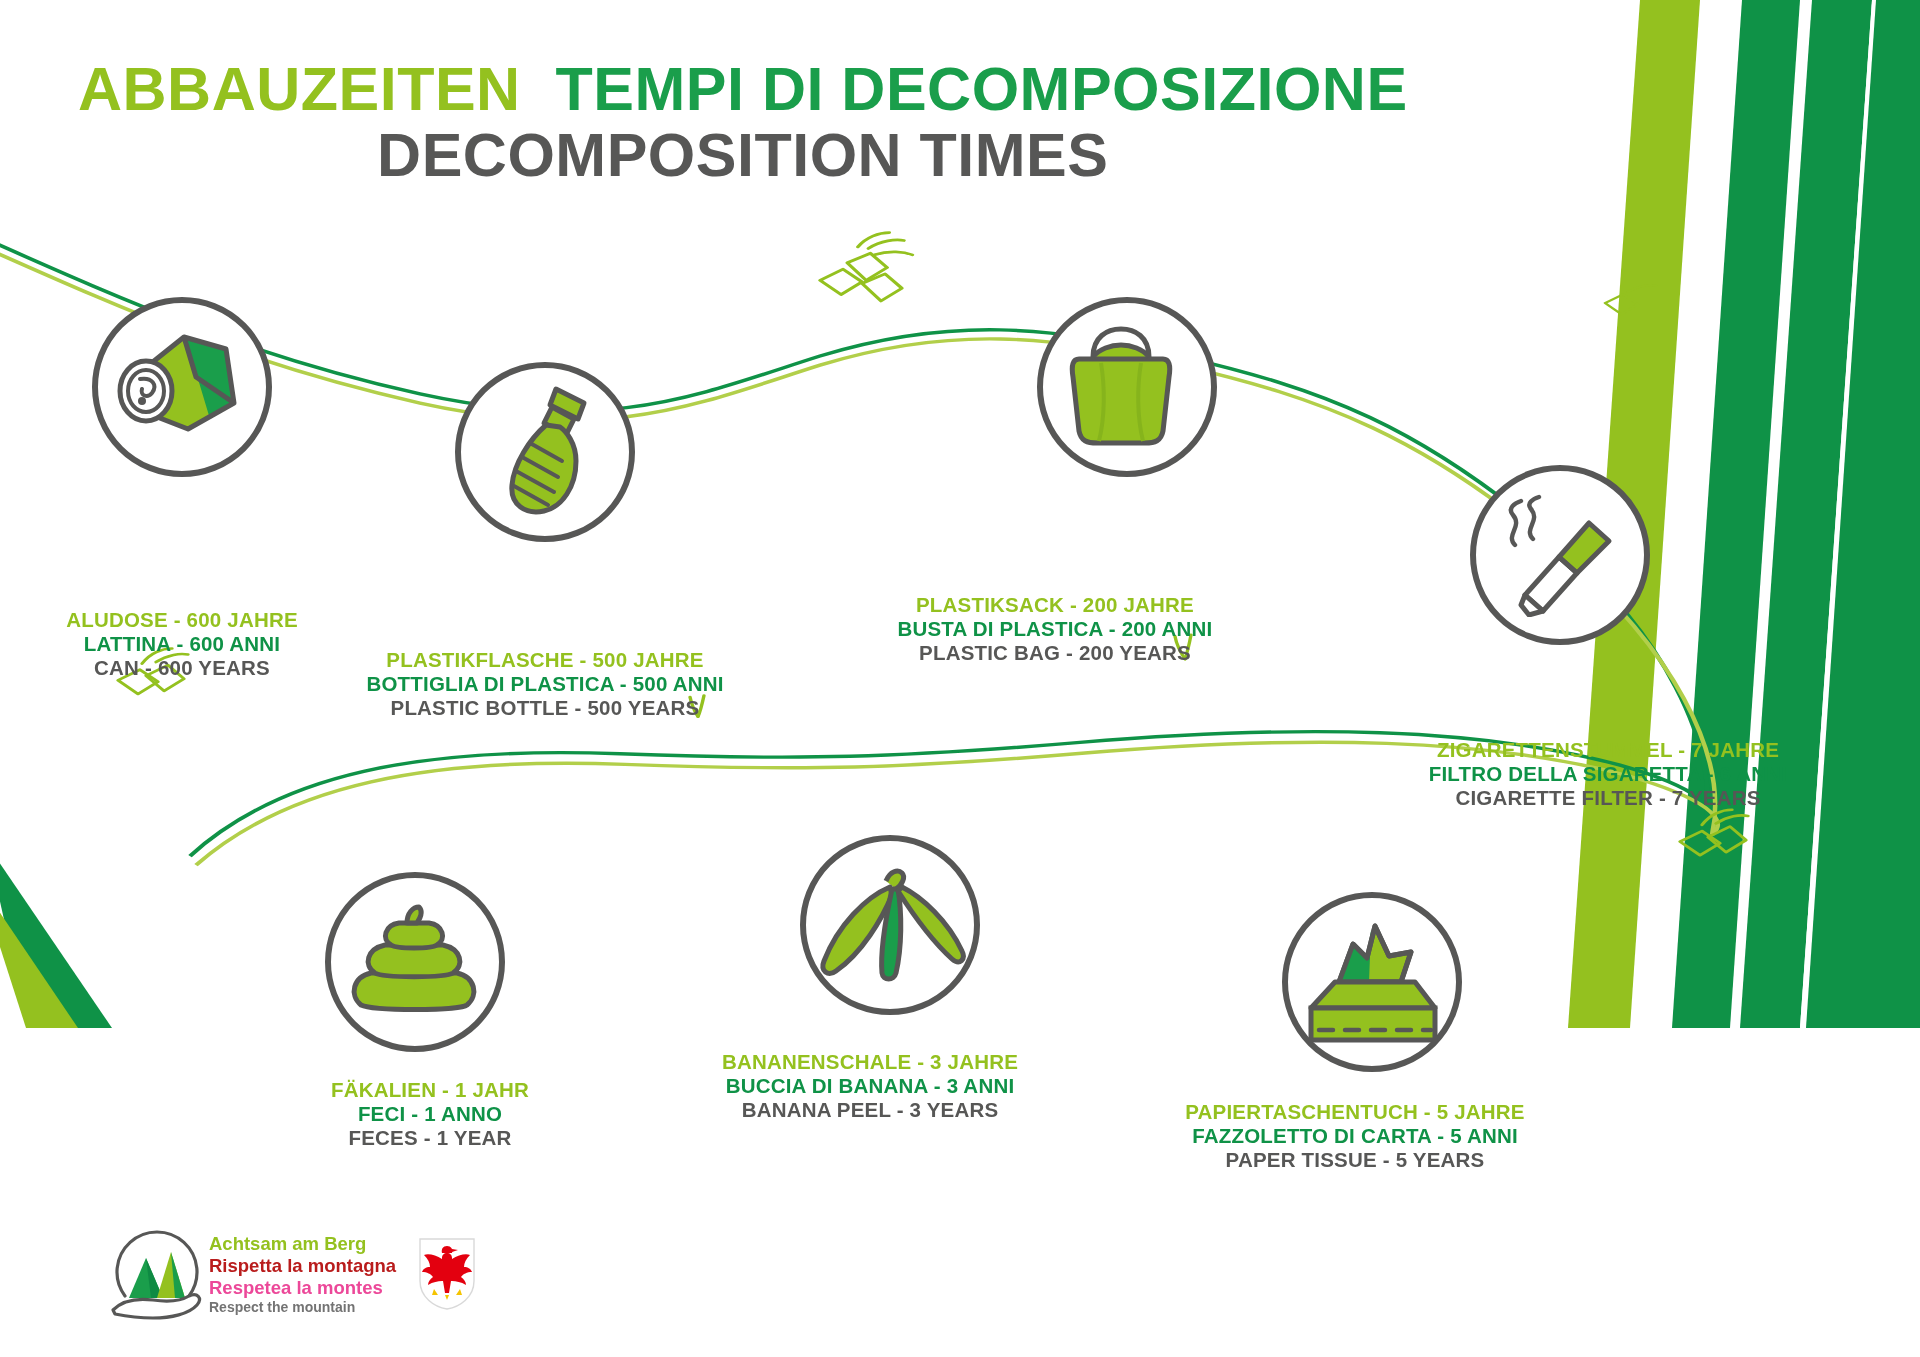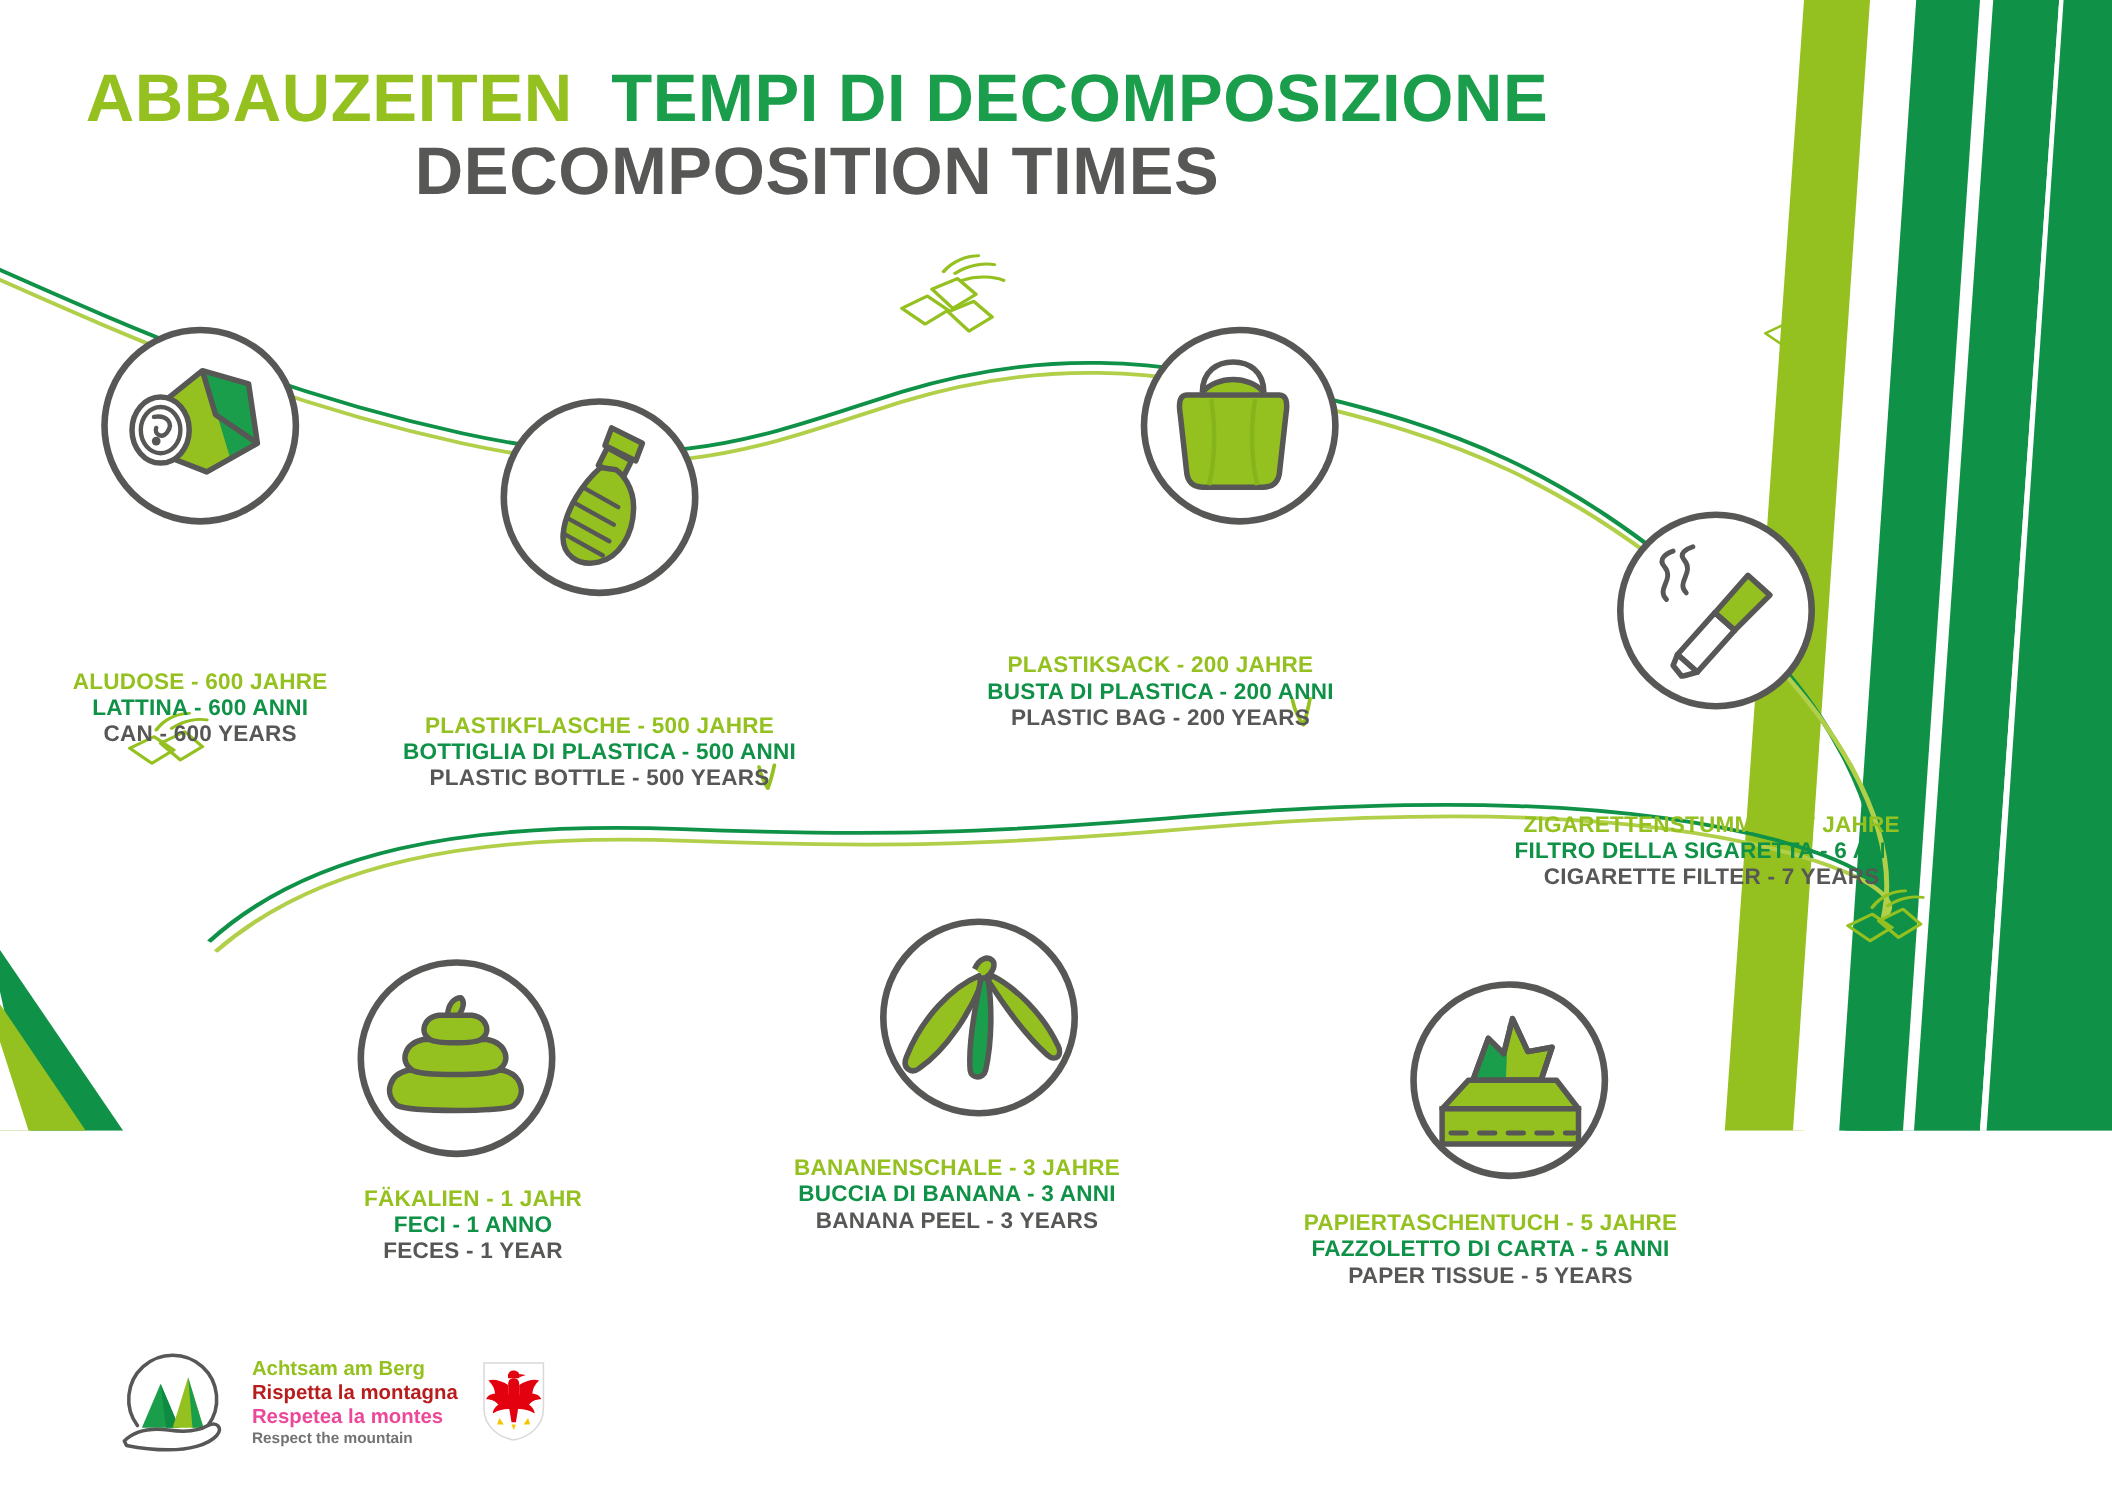--- a/index.html
+++ b/index.html
@@ -30,21 +30,21 @@
   }
   .circle svg{display:block;}
   .caption{position:absolute;text-align:center;white-space:nowrap;}
   .cap-de{font-size:20.5px;font-weight:bold;color:#94c11f;letter-spacing:.2px;line-height:1.18;}
   .cap-it{font-size:20.5px;font-weight:bold;color:#0f9247;letter-spacing:.2px;line-height:1.18;}
   .cap-en{font-size:20.5px;font-weight:bold;color:#575756;letter-spacing:.2px;line-height:1.18;}
 
   
   .footer{position:absolute;left:105px;top:1222px;display:flex;align-items:center;}
   .footer-logo{width:104px;height:104px;flex:0 0 auto;}
-  .footer-text{margin-left:20px;line-height:1.19;}
+  .footer-text{margin-left:0;line-height:1.19;}
   .f1{font-size:18.5px;font-weight:bold;color:#94c11f;}
   .f2{font-size:18.5px;font-weight:bold;color:#b91c1c;}
   .f3{font-size:18.5px;font-weight:bold;color:#ec4899;}
   .f4{font-size:14px;font-weight:bold;color:#737373;}
   .crest{margin-left:22px;width:58px;height:74px;flex:0 0 auto;}
 </style>
 </head>
 <body>
 
 <div id="stage">
@@ -226,21 +226,21 @@
           <path d="M22,96 L56,58 L74,74 L40,112 Z" fill="#ffffff" stroke="#575756" stroke-width="5" stroke-linejoin="round"></path>
 
           <path d="M56,58 L86,24 L106,42 L74,74 Z" fill="#94c11f" stroke="#575756" stroke-width="5" stroke-linejoin="round"></path>
 
           <path d="M56,58 L74,74" fill="none" stroke="#575756" stroke-width="5"></path>
 
           <path d="M22,96 L40,112 L26,116 L18,106 Z" fill="#ffffff" stroke="#575756" stroke-width="5" stroke-linejoin="round"></path>
         </g>
       </svg>
     </div>
-    <div class="caption" style="left:1336px;top:738px;width:440px;">
+    <div class="caption" style="left:1388px;top:738px;width:440px;">
       <div class="cap-de">ZIGARETTENSTUMMEL - 7 JAHRE</div>
       <div class="cap-it">FILTRO DELLA SIGARETTA - 6 ANNI</div>
       <div class="cap-en">CIGARETTE FILTER - 7 YEARS</div>
     </div>
   </div>
 
   <div class="node">
     <div class="circle" style="left:325px;top:872px;width:180px;height:180px;">
       <svg width="140" height="118" viewBox="0 0 140 118">
         <g transform="translate(6,4)">

